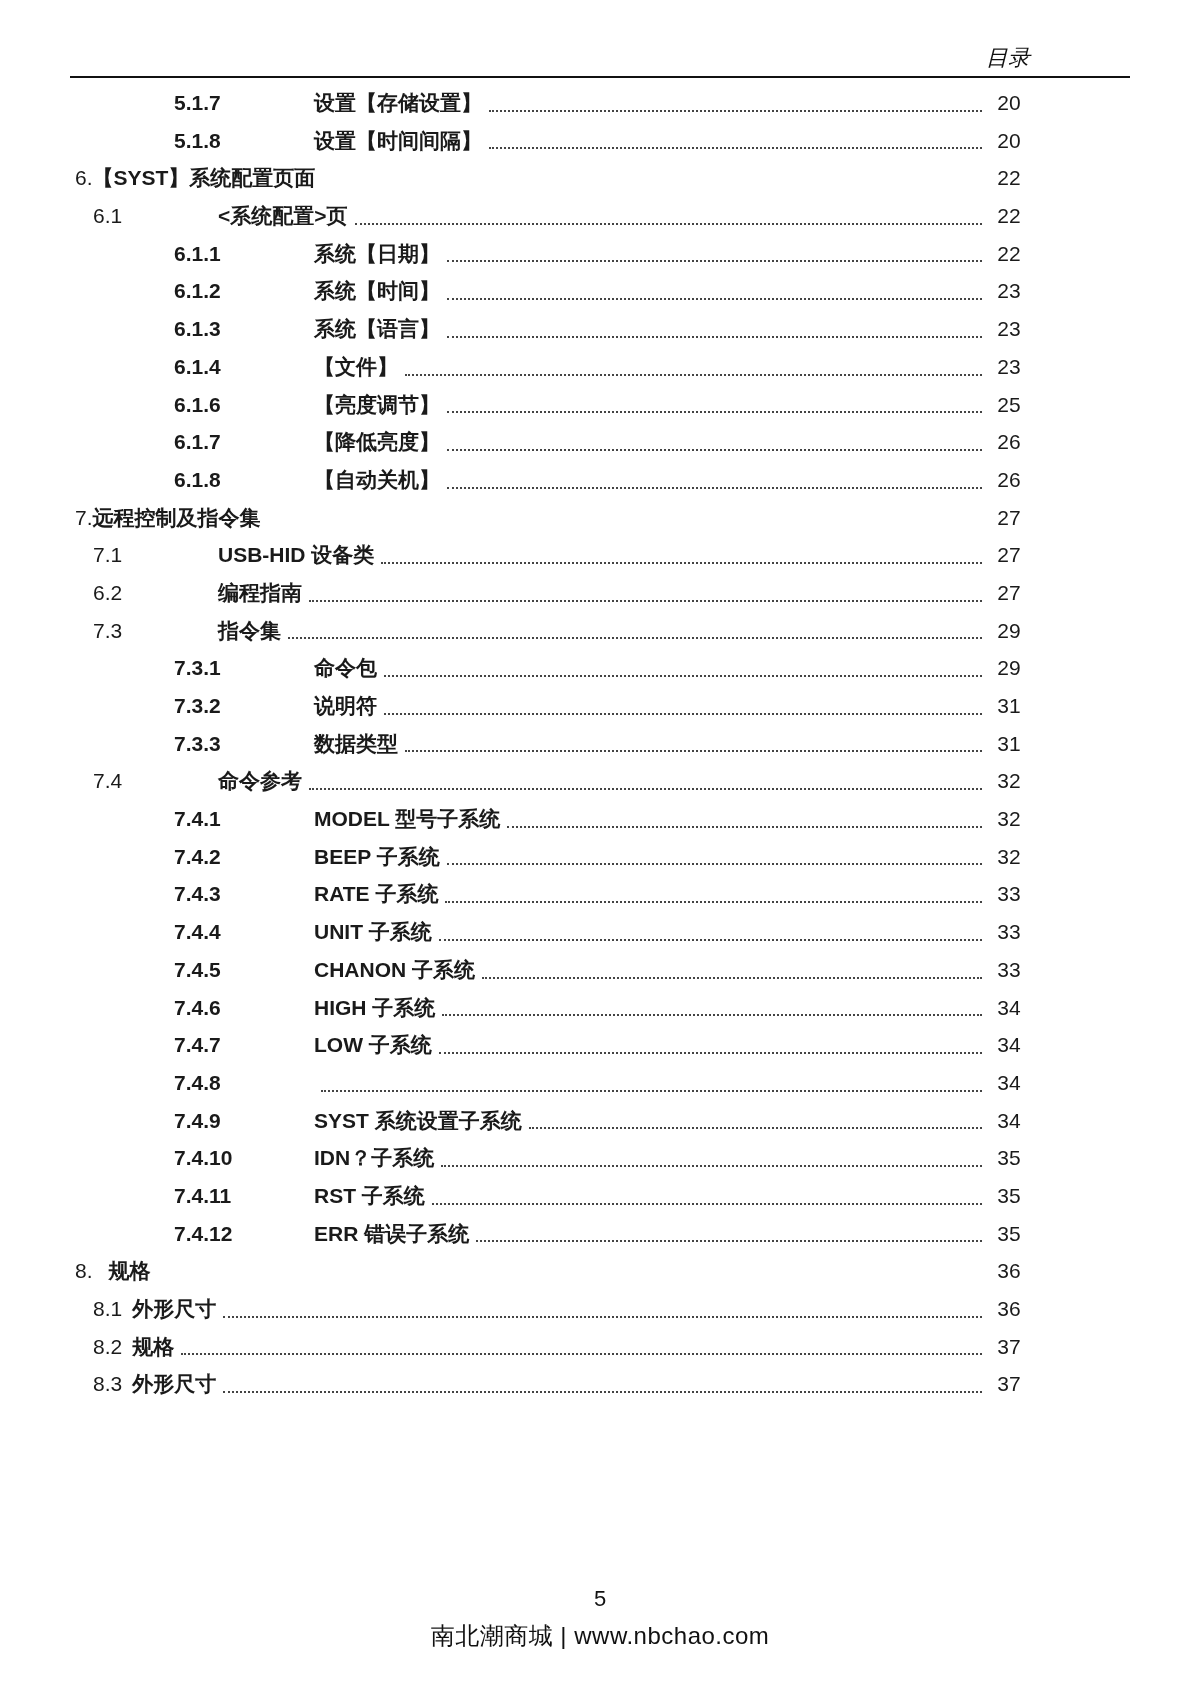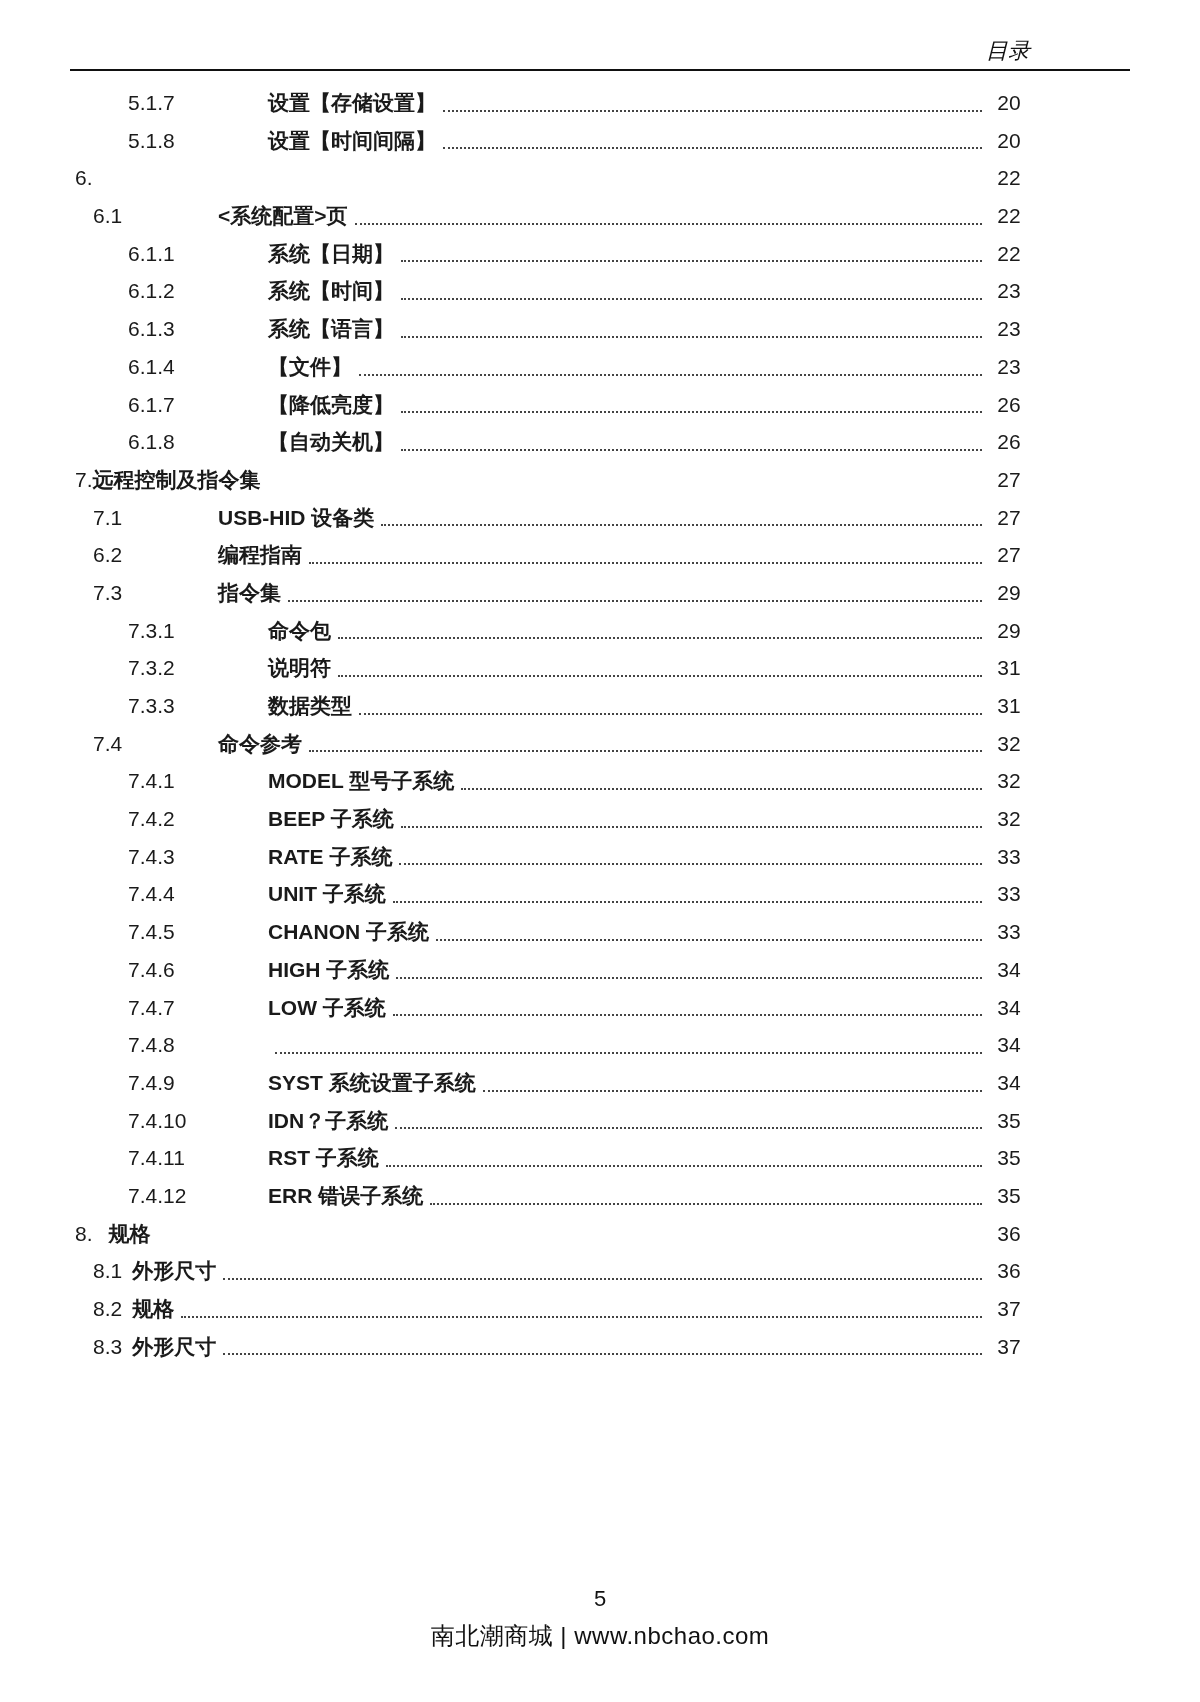--- a/index.html
+++ b/index.html
@@ -12,21 +12,21 @@
     width: 1200px;
     height: 1702px;
     background: #ffffff;
     font-family: "Liberation Sans", "DejaVu Sans", sans-serif;
     color: #1a1a1a;
     overflow: hidden;
   }
   
   .header {
     position: absolute;
-    top: 38px;
+    top: 45px;
     left: 70px;
     right: 70px;
   }
   .header-title {
     text-align: right;
     padding-right: 100px;
     font-family: "DejaVu Serif", "Liberation Serif", serif;
     font-style: italic;
     font-size: 22px;
     color: #111;
@@ -49,21 +49,21 @@
     align-items: baseline;
     height: 37.7px;
     font-size: 21px;
     line-height: 37.7px;
     white-space: nowrap;
   }
   .num  { flex: none; }
   .title{ flex: none; font-weight: bold; }
   .level1 .num { margin-left: 5px; }
   .level2 .num { margin-left: 23px; width: 125px; }
-  .level3 .num { margin-left: 58px; width: 140px; }
+  .level3 .num { margin-left: 104px; width: 140px; font-weight: bold; }
   .inline.level2 .num { width: auto; padding-right: 10px; }
   .numgap .num { padding-right: 16px; }
   .dots {
     flex: 1;
     align-self: flex-end;
     height: 0;
     border-bottom: 2px dotted #444;
     margin: 0 6px 10px 7px;
     min-width: 10px;
   }
@@ -112,20 +112,21 @@
         <span class="pg">20</span>
       </div>
       <div class="toc-row level3">
         <span class="num">5.1.8</span>
         <span class="title">设置【时间间隔】</span>
         <span class="dots"></span>
         <span class="pg">20</span>
       </div>
       <div class="toc-row level1">
         <span class="num">6.</span>
+        <span class="title">【SYST】系统配置页面</span>
         <span class="dots nodots"></span>
         <span class="pg">22</span>
       </div>
       <div class="toc-row level2">
         <span class="num">6.1</span>
         <span class="title">&lt;系统配置&gt;页</span>
         <span class="dots"></span>
         <span class="pg">22</span>
       </div>
       <div class="toc-row level3">
@@ -144,20 +145,26 @@
         <span class="num">6.1.3</span>
         <span class="title">系统【语言】</span>
         <span class="dots"></span>
         <span class="pg">23</span>
       </div>
       <div class="toc-row level3">
         <span class="num">6.1.4</span>
         <span class="title">【文件】</span>
         <span class="dots"></span>
         <span class="pg">23</span>
+      </div>
+      <div class="toc-row level3">
+        <span class="num">6.1.6</span>
+        <span class="title">【亮度调节】</span>
+        <span class="dots"></span>
+        <span class="pg">25</span>
       </div>
       <div class="toc-row level3">
         <span class="num">6.1.7</span>
         <span class="title">【降低亮度】</span>
         <span class="dots"></span>
         <span class="pg">26</span>
       </div>
       <div class="toc-row level3">
         <span class="num">6.1.8</span>
         <span class="title">【自动关机】</span>

